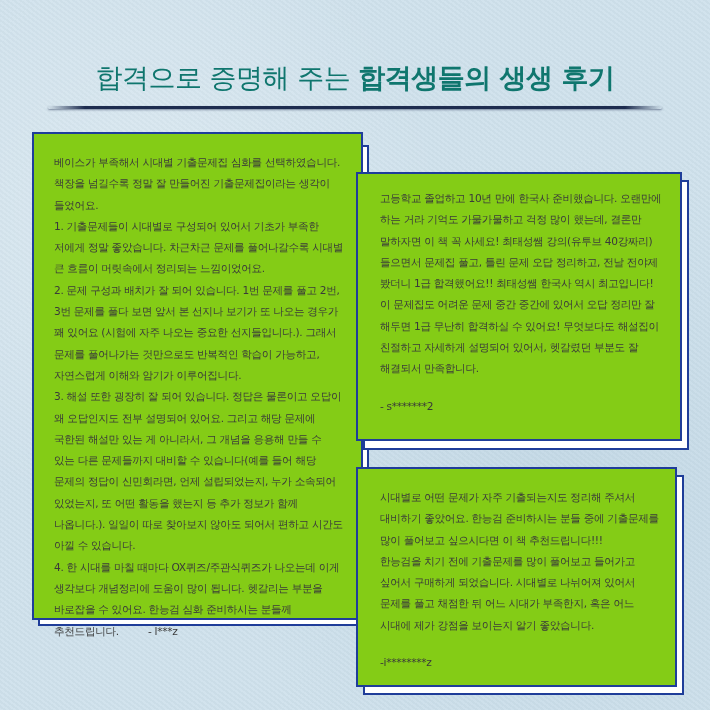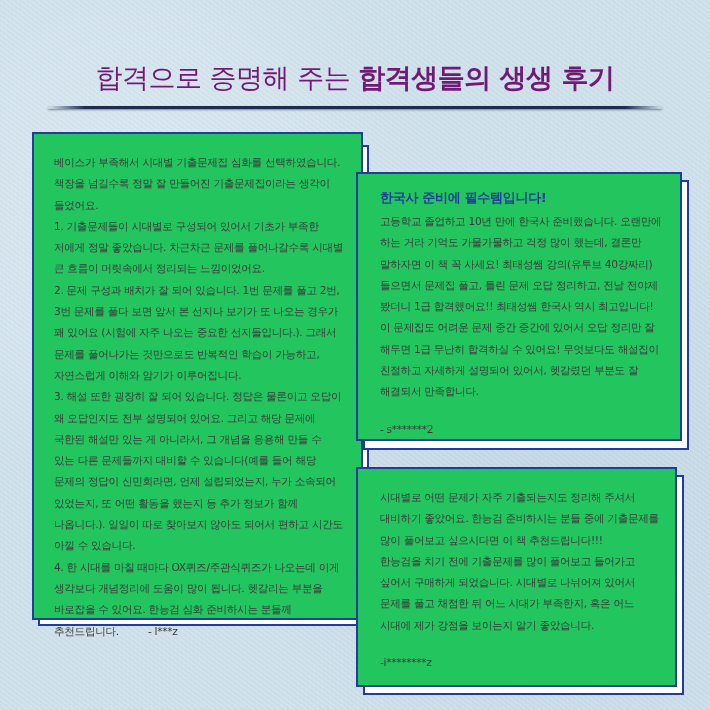--- a/index.html
+++ b/index.html
@@ -9,36 +9,36 @@
       background: #cfe1ec;
       background-image:
         radial-gradient(circle at 20% 30%, rgba(255,255,255,0.25) 0, rgba(255,255,255,0) 40%),
         radial-gradient(circle at 80% 70%, rgba(160,190,210,0.25) 0, rgba(160,190,210,0) 45%),
         repeating-linear-gradient(37deg, rgba(255,255,255,0.06) 0 2px, rgba(0,0,0,0.02) 2px 4px);
       font-family: "DejaVu Sans", "Liberation Sans", sans-serif;
       color: #333;
     }
     .title {
       position: absolute; left: 0; top: 60px; width: 710px;
-      text-align: center; font-size: 27px; color: #701a75;
+      text-align: center; font-size: 27px; color: #0f766e;
       letter-spacing: -0.5px;
     }
     .title .light { font-weight: normal; }
     .title .bold { font-weight: bold; }
     .title-rule {
       position: absolute; left: 48px; top: 106px; width: 614px; height: 3px;
       background: linear-gradient(90deg, rgba(29,44,79,0) 0%, #1d2c4f 6%, #1d2c4f 94%, rgba(29,44,79,0) 100%);
       border-radius: 2px;
       box-shadow: 0 1px 2px rgba(29,44,79,0.5);
     }
     .sheet {
       position: absolute; background: #fff; border: 2px solid #1f3d99;
     }
     .card {
-      position: absolute; background: #22c55e; border: 2px solid #1f3d99;
+      position: absolute; background: #84cc16; border: 2px solid #1f3d99;
       padding: 18px 18px 14px 18px;
       font-size: 10.6px; line-height: 21.3px; color: #3a3a3a;
       letter-spacing: -0.3px;
       word-break: keep-all;
     }
     .card p { margin: 0; }
     .card .head {
       color: #1f3d99; font-weight: bold; font-size: 13px; line-height: 20px; margin-bottom: 3px;
     }
     .card .sig { margin-top: 16px; }
@@ -56,21 +56,20 @@
   <p>베이스가 부족해서 시대별 기출문제집 심화를 선택하였습니다. 책장을 넘길수록 정말 잘 만들어진 기출문제집이라는 생각이 들었어요.</p>
   <p>1. 기출문제들이 시대별로 구성되어 있어서 기초가 부족한 저에게 정말 좋았습니다. 차근차근 문제를 풀어나갈수록 시대별 큰 흐름이 머릿속에서 정리되는 느낌이었어요.</p>
   <p>2. 문제 구성과 배치가 잘 되어 있습니다. 1번 문제를 풀고 2번, 3번 문제를 풀다 보면 앞서 본 선지나 보기가 또 나오는 경우가 꽤 있어요 (시험에 자주 나오는 중요한 선지들입니다.). 그래서 문제를 풀어나가는 것만으로도 반복적인 학습이 가능하고, 자연스럽게 이해와 암기가 이루어집니다.</p>
   <p>3. 해설 또한 굉장히 잘 되어 있습니다. 정답은 물론이고 오답이 왜 오답인지도 전부 설명되어 있어요. 그리고 해당 문제에 국한된 해설만 있는 게 아니라서, 그 개념을 응용해 만들 수 있는 다른 문제들까지 대비할 수 있습니다(예를 들어 해당 문제의 정답이 신민회라면, 언제 설립되었는지, 누가 소속되어 있었는지, 또 어떤 활동을 했는지 등 추가 정보가 함께 나옵니다.). 일일이 따로 찾아보지 않아도 되어서 편하고 시간도 아낄 수 있습니다.</p>
   <p style="display:inline">4. 한 시대를 마칠 때마다 OX퀴즈/주관식퀴즈가 나오는데 이게 생각보다 개념정리에 도움이 많이 됩니다. 헷갈리는 부분을 바로잡을 수 있어요. 한능검 심화 준비하시는 분들께 추천드립니다.</p>
   <span style="margin-left:26px">- l***z</span>
 </div>
 
 <div class="sheet" style="left:363px; top:180px; width:326px; height:270px;"></div>
 <div class="card" style="left:356px; top:172px; width:326px; height:269px; padding:14px 18px 12px 22px;">
-  <p class="head">한국사 준비에 필수템입니다!</p>
   <p>고등학교 졸업하고 10년 만에 한국사 준비했습니다. 오랜만에 하는 거라 기억도 가물가물하고 걱정 많이 했는데, 결론만 말하자면 이 책 꼭 사세요! 최태성쌤 강의(유투브 40강짜리) 들으면서 문제집 풀고, 틀린 문제 오답 정리하고, 전날 전야제 봤더니 1급 합격했어요!! 최태성쌤 한국사 역시 최고입니다! 이 문제집도 어려운 문제 중간 중간에 있어서 오답 정리만 잘 해두면 1급 무난히 합격하실 수 있어요! 무엇보다도 해설집이 친절하고 자세하게 설명되어 있어서, 헷갈렸던 부분도 잘 해결되서 만족합니다.</p>
   <p class="sig">- s*******2</p>
 </div>
 
 <div class="sheet" style="left:363px; top:475px; width:321px; height:220px;"></div>
 <div class="card" style="left:356px; top:467px; width:321px; height:220px; padding:18px 16px 12px 22px;">
   <p>시대별로 어떤 문제가 자주 기출되는지도 정리해 주셔서 대비하기 좋았어요. 한능검 준비하시는 분들 중에 기출문제를 많이 풀어보고 싶으시다면 이 책 추천드립니다!!!</p>
   <p>한능검을 치기 전에 기출문제를 많이 풀어보고 들어가고 싶어서 구매하게 되었습니다. 시대별로 나뉘어져 있어서 문제를 풀고 채점한 뒤 어느 시대가 부족한지, 혹은 어느 시대에 제가 강점을 보이는지 알기 좋았습니다.</p>
   <p class="sig">-i********z</p>
 </div>

